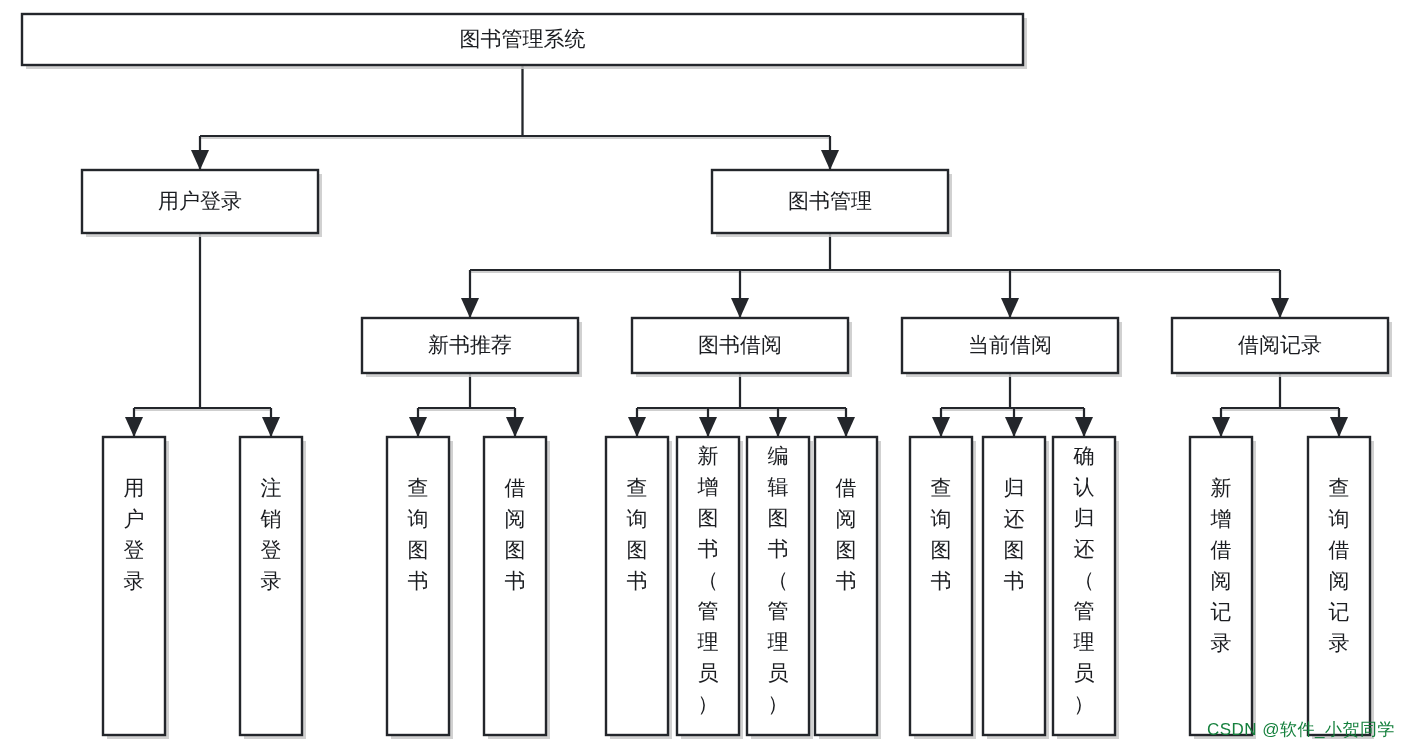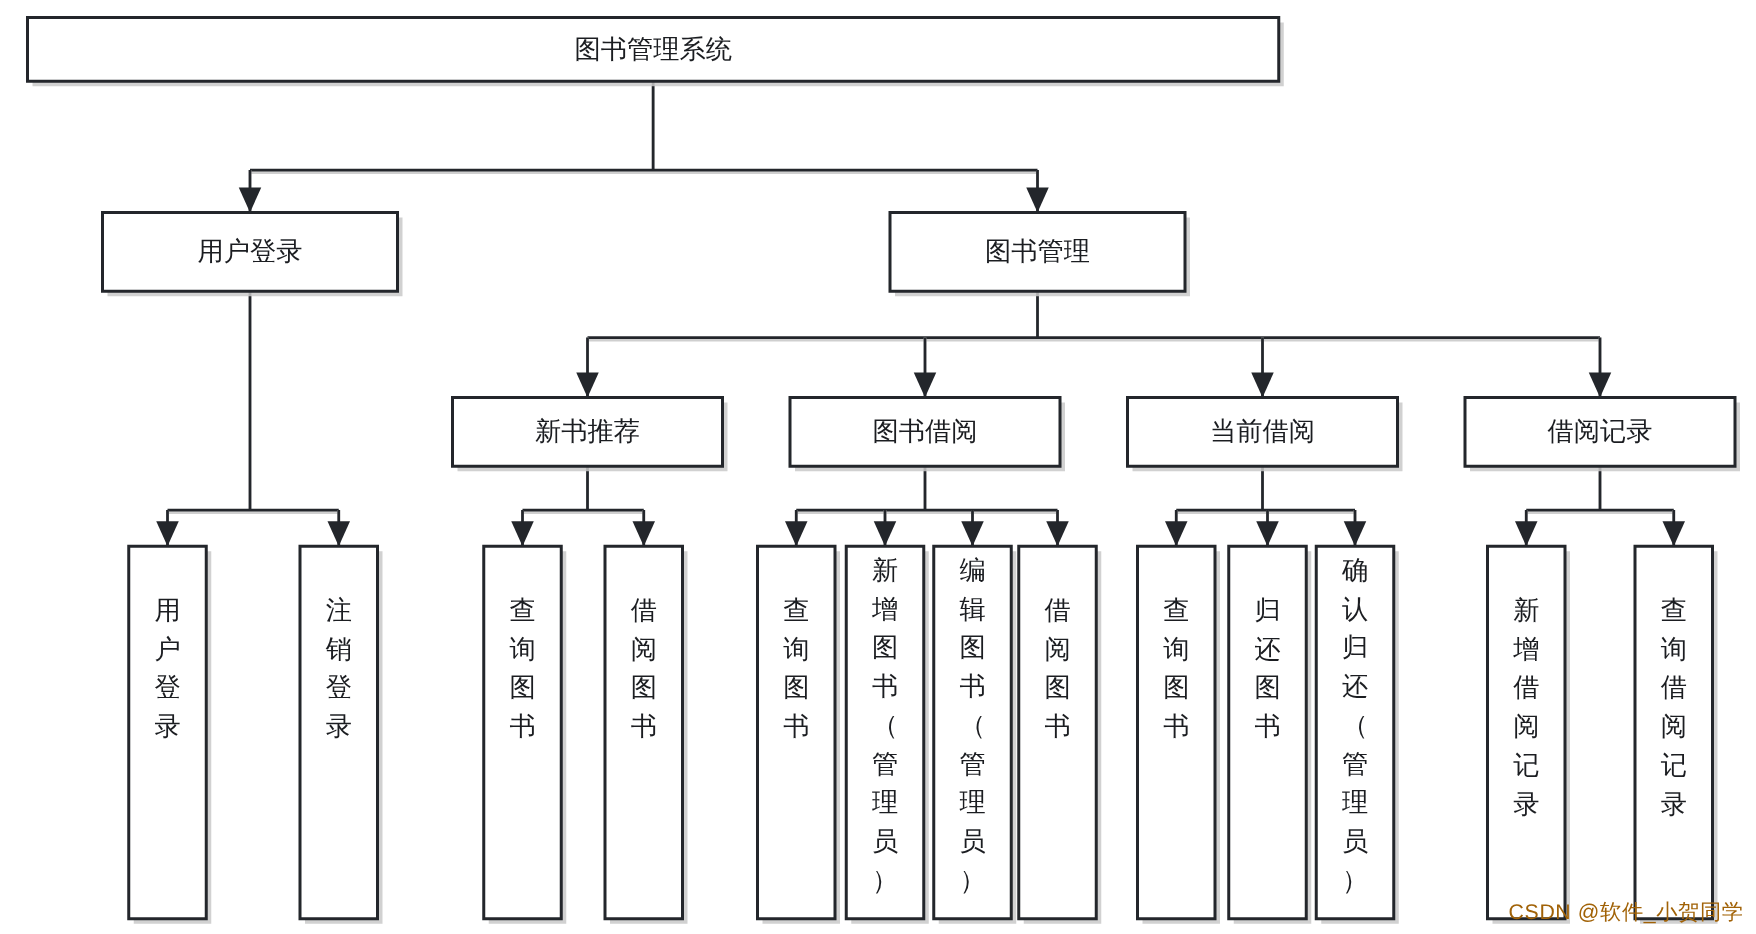--- a/index.html
+++ b/index.html
@@ -63,21 +63,21 @@
     fill: #1b1d21;
     font-size: 21px;
     text-anchor: middle;
   }
   .watermark {
     position: absolute;
     right: 10px;
     bottom: 6px;
     font-family: "Liberation Sans", "DejaVu Sans", sans-serif;
     font-size: 17px;
-    color: #a16207;
+    color: #15803d;
     letter-spacing: 0.5px;
     white-space: nowrap;
     user-select: none;
   }
 </style>
 </head>
 <body>
 
 <div id="diagram-root">
   <svg id="tree-svg" viewBox="0 0 1405 747" xmlns="http://www.w3.org/2000/svg">

